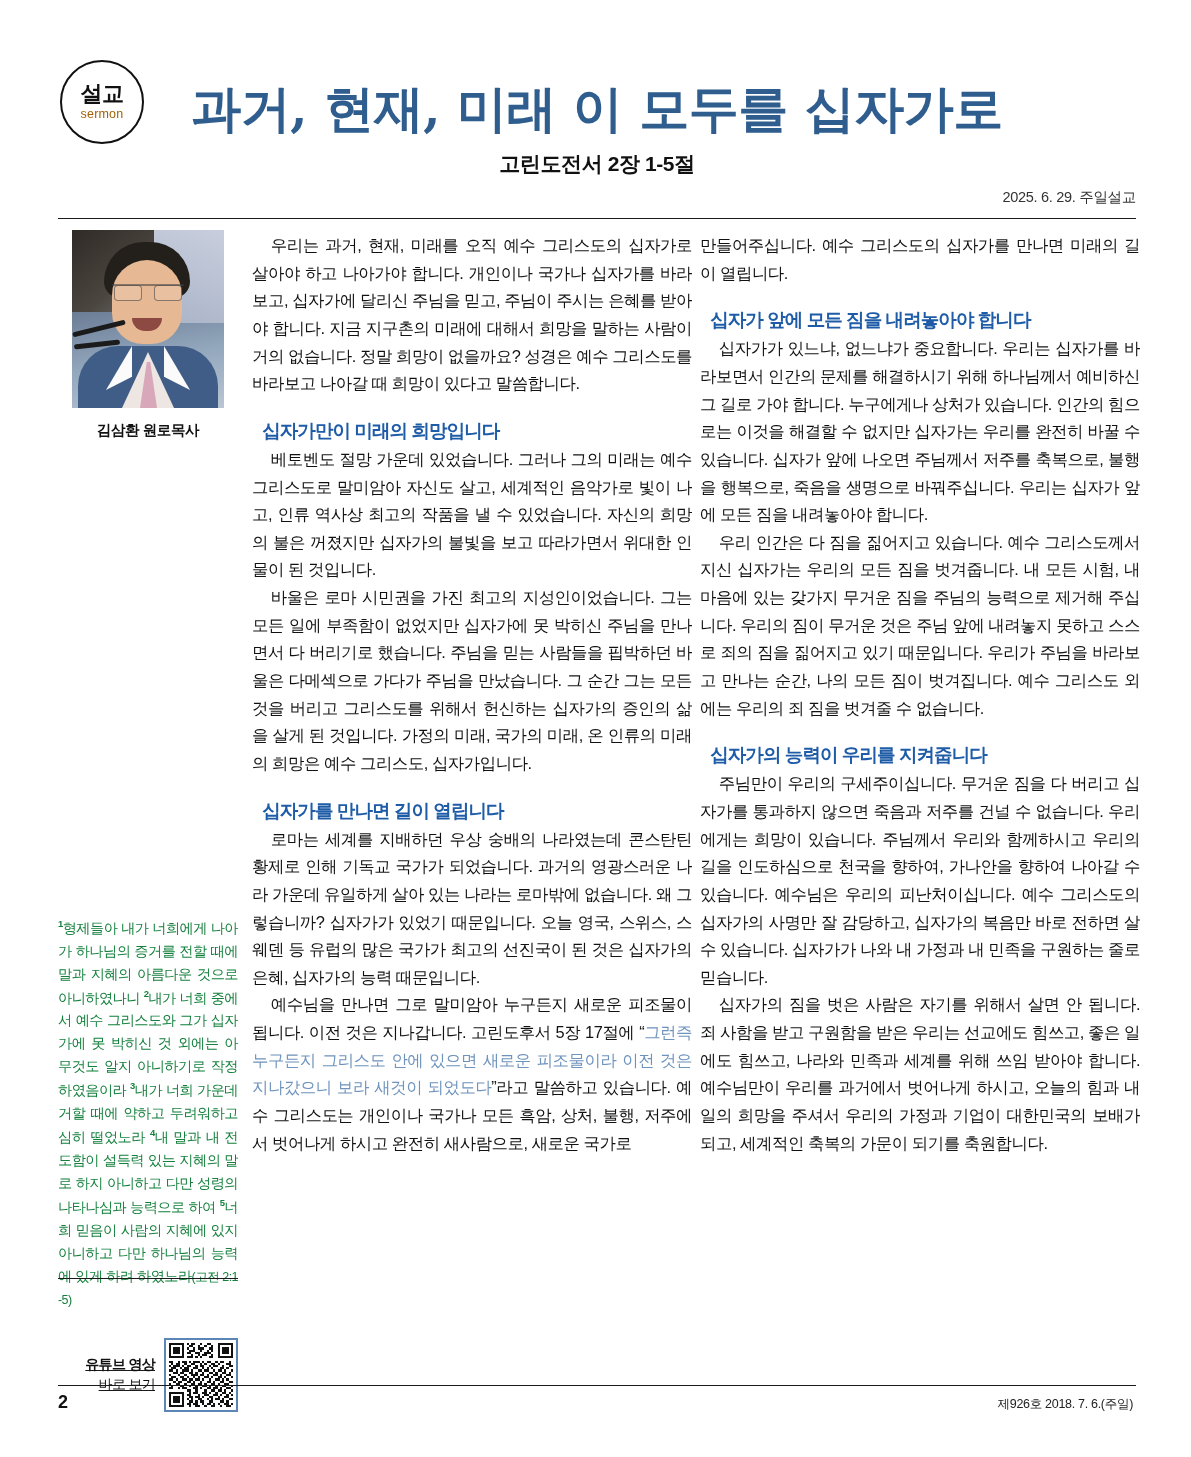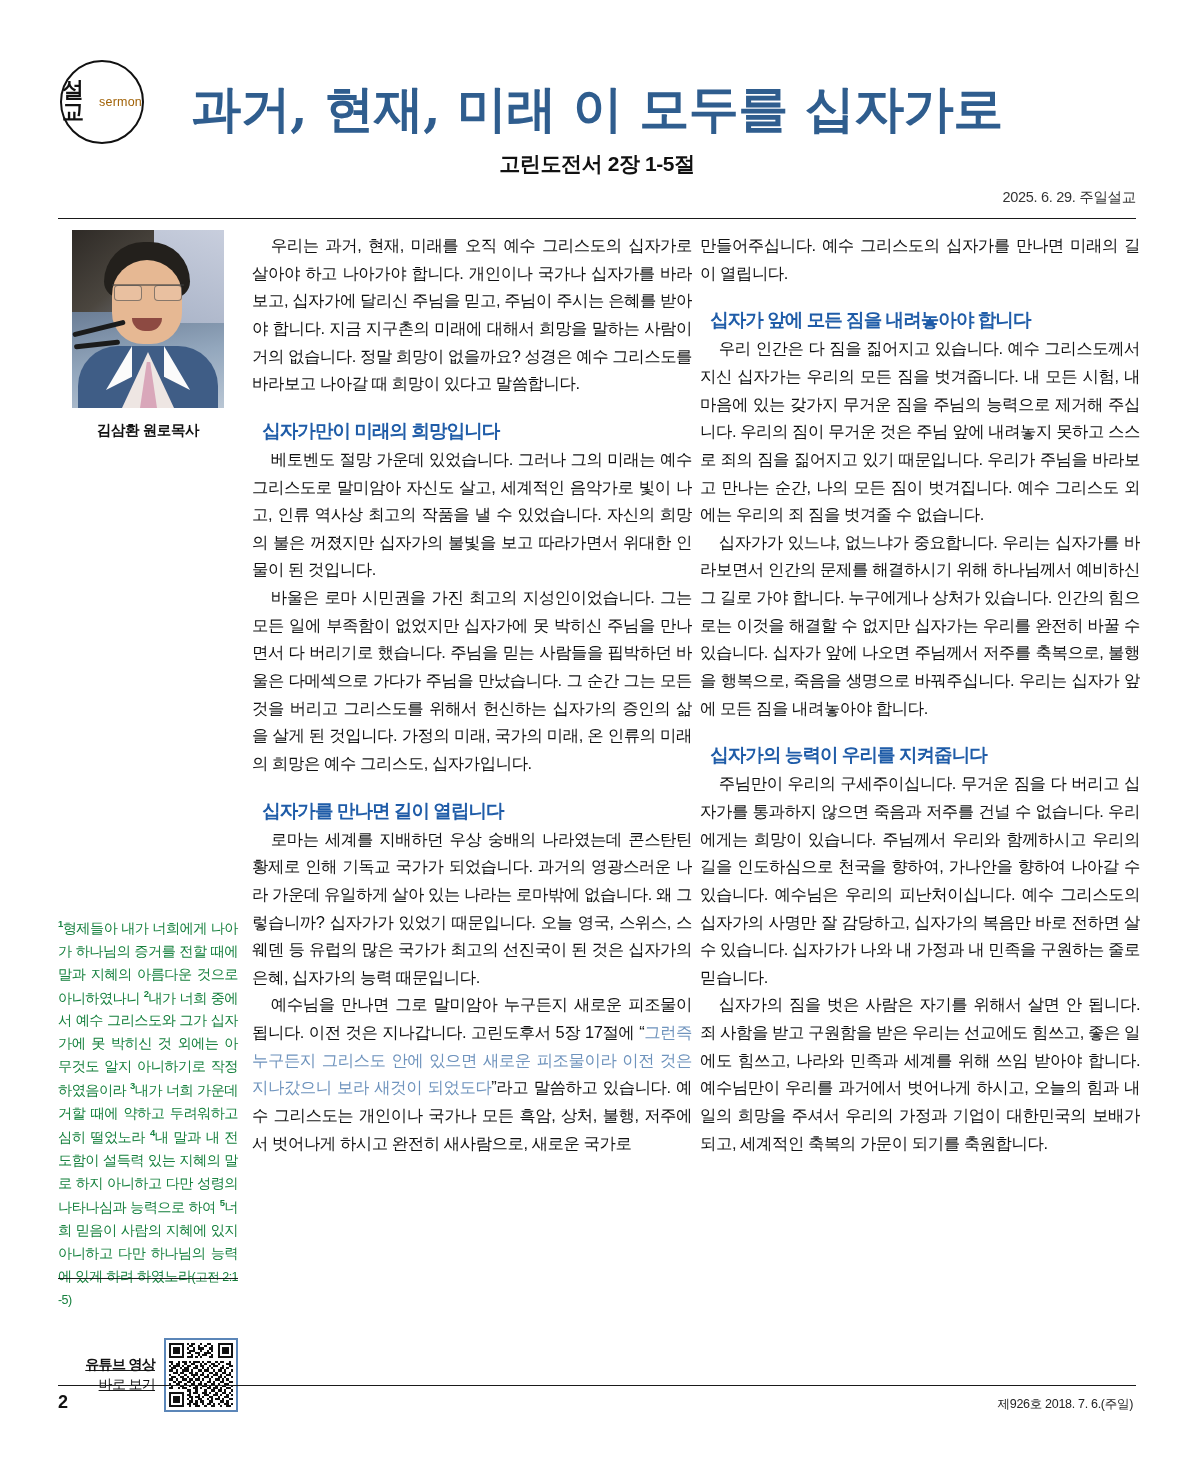--- a/index.html
+++ b/index.html
@@ -27,21 +27,21 @@
     left: 58px; top: 46px;
     width: 1078px; height: 172px;
   }
   .stamp {
     position: absolute;
     left: 2px; top: 14px;
     width: 84px; height: 84px;
     border: 2px solid #111;
     border-radius: 50%;
     display: flex;
-    flex-direction: row;
+    flex-direction: column;
     align-items: center;
     justify-content: center;
     line-height: 1;
   }
   .stamp-ko {
     font-size: 22px;
     font-weight: 700;
     letter-spacing: -0.5px;
     color: #111;
     margin-bottom: 3px;
@@ -587,22 +587,22 @@
     <p>베토벤도 절망 가운데 있었습니다. 그러나 그의 미래는 예수 그리스도로 말미암아 자신도 살고, 세계적인 음악가로 빛이 나고, 인류 역사상 최고의 작품을 낼 수 있었습니다. 자신의 희망의 불은 꺼졌지만 십자가의 불빛을 보고 따라가면서 위대한 인물이 된 것입니다.</p>
     <p>바울은 로마 시민권을 가진 최고의 지성인이었습니다. 그는 모든 일에 부족함이 없었지만 십자가에 못 박히신 주님을 만나면서 다 버리기로 했습니다. 주님을 믿는 사람들을 핍박하던 바울은 다메섹으로 가다가 주님을 만났습니다. 그 순간 그는 모든 것을 버리고 그리스도를 위해서 헌신하는 십자가의 증인의 삶을 살게 된 것입니다. 가정의 미래, 국가의 미래, 온 인류의 미래의 희망은 예수 그리스도, 십자가입니다.</p>
     <h2>십자가를 만나면 길이 열립니다</h2>
     <p>로마는 세계를 지배하던 우상 숭배의 나라였는데 콘스탄틴 황제로 인해 기독교 국가가 되었습니다. 과거의 영광스러운 나라 가운데 유일하게 살아 있는 나라는 로마밖에 없습니다. 왜 그렇습니까? 십자가가 있었기 때문입니다. 오늘 영국, 스위스, 스웨덴 등 유럽의 많은 국가가 최고의 선진국이 된 것은 십자가의 은혜, 십자가의 능력 때문입니다.</p>
     <p><span>예수님을 만나면 그로 말미암아 누구든지 새로운 피조물이 됩니다. 이전 것은 지나갑니다. 고린도후서 5장 17절에 “</span><span class="quote">그런즉 누구든지 그리스도 안에 있으면 새로운 피조물이라 이전 것은 지나갔으니 보라 새것이 되었도다</span><span>”라고 말씀하고 있습니다. 예수 그리스도는 개인이나 국가나 모든 흑암, 상처, 불행, 저주에서 벗어나게 하시고 완전히 새사람으로, 새로운 국가로</span></p>
   </div>
 
   <div class="col col-2">
     <p class="noindent">만들어주십니다. 예수 그리스도의 십자가를 만나면 미래의 길이 열립니다.</p>
     <h2>십자가 앞에 모든 짐을 내려놓아야 합니다</h2>
+    <p>십자가가 있느냐, 없느냐가 중요합니다. 우리는 십자가를 바라보면서 인간의 문제를 해결하시기 위해 하나님께서 예비하신 그 길로 가야 합니다. 누구에게나 상처가 있습니다. 인간의 힘으로는 이것을 해결할 수 없지만 십자가는 우리를 완전히 바꿀 수 있습니다. 십자가 앞에 나오면 주님께서 저주를 축복으로, 불행을 행복으로, 죽음을 생명으로 바꿔주십니다. 우리는 십자가 앞에 모든 짐을 내려놓아야 합니다.</p>
     <p>우리 인간은 다 짐을 짊어지고 있습니다. 예수 그리스도께서 지신 십자가는 우리의 모든 짐을 벗겨줍니다. 내 모든 시험, 내 마음에 있는 갖가지 무거운 짐을 주님의 능력으로 제거해 주십니다. 우리의 짐이 무거운 것은 주님 앞에 내려놓지 못하고 스스로 죄의 짐을 짊어지고 있기 때문입니다. 우리가 주님을 바라보고 만나는 순간, 나의 모든 짐이 벗겨집니다. 예수 그리스도 외에는 우리의 죄 짐을 벗겨줄 수 없습니다.</p>
-    <p>십자가가 있느냐, 없느냐가 중요합니다. 우리는 십자가를 바라보면서 인간의 문제를 해결하시기 위해 하나님께서 예비하신 그 길로 가야 합니다. 누구에게나 상처가 있습니다. 인간의 힘으로는 이것을 해결할 수 없지만 십자가는 우리를 완전히 바꿀 수 있습니다. 십자가 앞에 나오면 주님께서 저주를 축복으로, 불행을 행복으로, 죽음을 생명으로 바꿔주십니다. 우리는 십자가 앞에 모든 짐을 내려놓아야 합니다.</p>
     <h2>십자가의 능력이 우리를 지켜줍니다</h2>
     <p>주님만이 우리의 구세주이십니다. 무거운 짐을 다 버리고 십자가를 통과하지 않으면 죽음과 저주를 건널 수 없습니다. 우리에게는 희망이 있습니다. 주님께서 우리와 함께하시고 우리의 길을 인도하심으로 천국을 향하여, 가나안을 향하여 나아갈 수 있습니다. 예수님은 우리의 피난처이십니다. 예수 그리스도의 십자가의 사명만 잘 감당하고, 십자가의 복음만 바로 전하면 살 수 있습니다. 십자가가 나와 내 가정과 내 민족을 구원하는 줄로 믿습니다.</p>
     <p>십자가의 짐을 벗은 사람은 자기를 위해서 살면 안 됩니다. 죄 사함을 받고 구원함을 받은 우리는 선교에도 힘쓰고, 좋은 일에도 힘쓰고, 나라와 민족과 세계를 위해 쓰임 받아야 합니다. 예수님만이 우리를 과거에서 벗어나게 하시고, 오늘의 힘과 내일의 희망을 주셔서 우리의 가정과 기업이 대한민국의 보배가 되고, 세계적인 축복의 가문이 되기를 축원합니다.</p>
   </div>
 
   <div class="rule-bottom"></div>
   <div class="folio-left">2</div>
   <div class="folio-right">제926호 2018. 7. 6.(주일)</div>
 
 </div>

